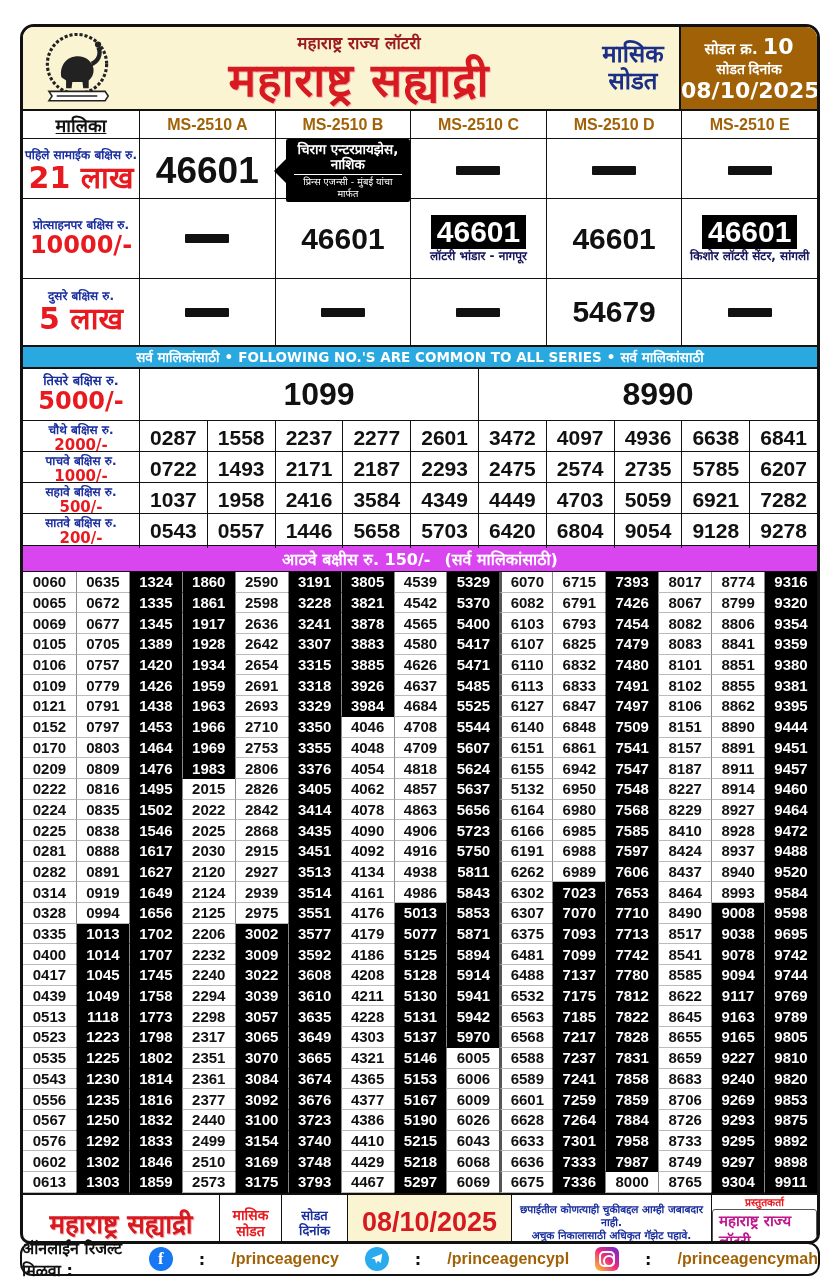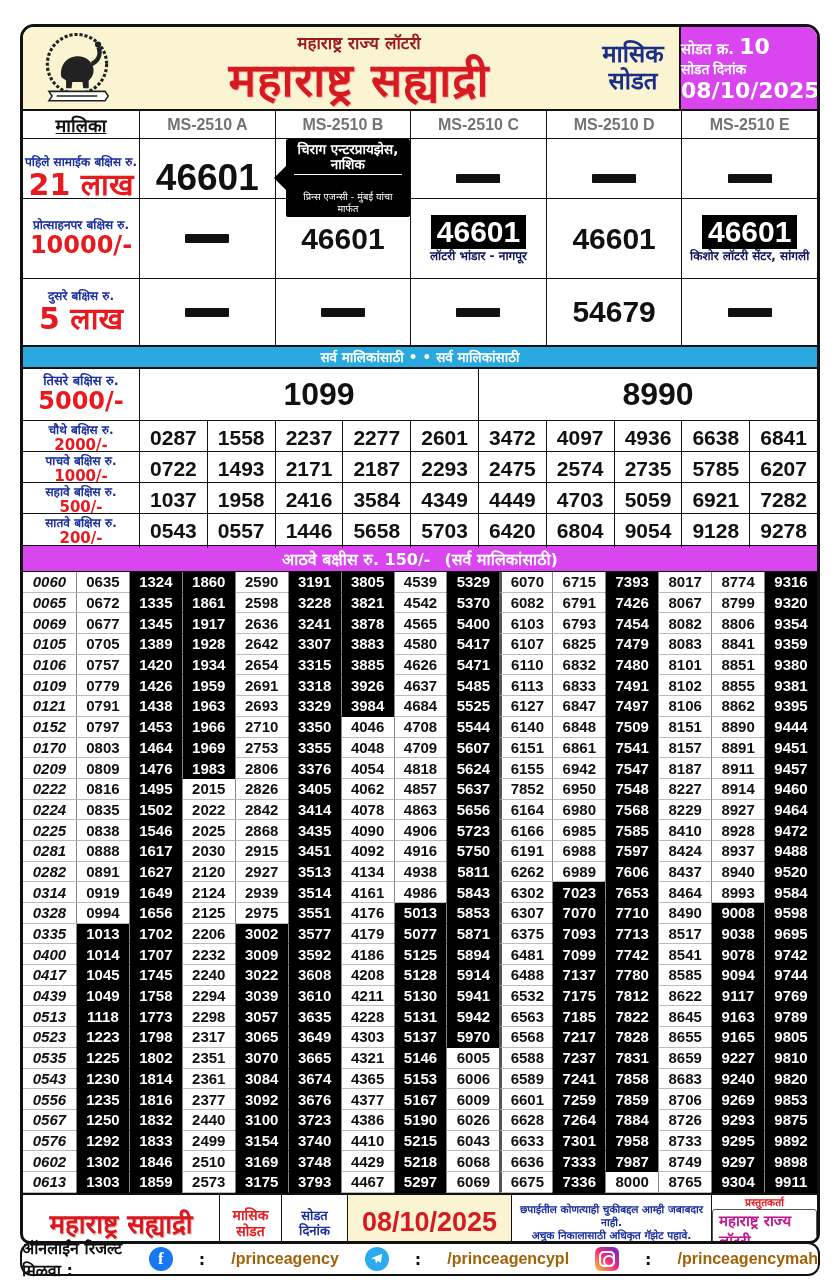--- a/index.html
+++ b/index.html
@@ -11,37 +11,37 @@
 
   
   .header { display:flex; height:84px; background:#faf4d3; border-bottom:2px solid #111; }
   .logo { width:108px; display:flex; align-items:center; justify-content:center; }
   .title-block { flex:1; text-align:center; padding-top:4px; }
   .org-line { font-size:17px; font-weight:bold; color:#9b1b1e; }
   .main-title { font-size:46px; line-height:52px; font-weight:bold; color:#d71920;
                 letter-spacing:1px; text-shadow:1px 1px 0 #f4b3b3; }
   .draw-type { width:92px; display:flex; flex-direction:column; justify-content:center; text-align:center;
                color:#1b2f86; font-weight:bold; font-size:24px; line-height:27px; }
-  .draw-info { width:138px; background:#d946ef; color:#fff; text-align:left;
+  .draw-info { width:138px; background:#a16207; color:#fff; text-align:center;
                display:flex; flex-direction:column; justify-content:center; border-left:2px solid #111; }
   .draw-no-line { font-size:15px; font-weight:bold; }
   .draw-no-line .big-no { font-size:22px; }
   .draw-date-label { font-size:14px; font-weight:bold;font-family:Liberation Serif, serif; }
   .draw-date { font-size:22px; font-weight:bold; }
 
   
   .row6  { display:grid; grid-template-columns:116px repeat(5,1fr); }
   .row11 { display:grid; grid-template-columns:116px repeat(10,1fr); }
   .row3  { display:grid; grid-template-columns:116px 1fr 1fr; }
   .cell  { border-left:1px solid #111; display:flex; align-items:center; justify-content:center; }
   .row6 > .cell:first-child, .row11 > .cell:first-child, .row3 > .cell:first-child { border-left:none; }
   .thin-bottom { border-bottom:1px solid #111; }
 
   .series-row { height:28px; }
-  .series-name { font-size:16px; font-weight:bold; color:#737373; font-family:"Liberation Sans",sans-serif; }
+  .series-name { font-size:16px; font-weight:bold; color:#a16207; font-family:"Liberation Sans",sans-serif; }
   .malika { font-size:18px; font-weight:bold; color:#111; text-decoration:underline; }
 
   .label-cell { flex-direction:column; padding:2px; text-align:center; }
   .plabel { font-size:12px; font-weight:bold; color:#1b2f9e; line-height:14px; }
   .pamount-big { font-size:30px; font-weight:bold; color:#e8191f; line-height:32px; }
   .pamount-mid { font-size:24px; font-weight:bold; color:#e8191f; line-height:27px; }
   .pamount-sm  { font-size:15px; font-weight:bold; color:#e8191f; line-height:16px; }
 
   .prize1-row { height:60px; }
   .incent-row { height:80px; }
@@ -58,35 +58,35 @@
   .inv { background:#000; color:#fff; padding:0 6px; }
   .agent { font-size:12px; font-weight:bold; color:#14145a; line-height:13px; text-align:center; margin-top:1px; }
   .stackcell { flex-direction:column; }
 
   .winbox { position:relative; background:#000; color:#fff; text-align:center; padding:3px 8px 2px;
             border-radius:2px; margin-left:10px; }
   .winbox::before { content:""; position:absolute; left:-12px; top:50%; transform:translateY(-50%);
                     border:12px solid transparent; border-right-color:#000; border-left:0; }
   .win-l1 { font-size:13.5px; font-weight:bold; line-height:15px; }
   .win-l2 { font-size:13.5px; font-weight:bold; line-height:15px; }
-  .win-l3 { font-size:9.5px; line-height:12px; border-top:1px solid #fff; margin-top:2px; padding-top:16px; }
+  .win-l3 { font-size:9.5px; line-height:12px; border-top:1px solid #fff; margin-top:2px; padding-top:1px; }
 
   .banner-blue { height:24px; background:#2aa9e0; color:#fff; display:flex; align-items:center;
                  justify-content:center; gap:5px; font-size:13.5px; font-weight:bold;
                  border-top:2px solid #111; border-bottom:2px solid #111; }
   .banner-red { height:27px; background:#d946ef; color:#fff; display:flex; align-items:center;
                 justify-content:center; gap:14px; font-size:16px; font-weight:bold;
                 border-top:1px solid #111; border-bottom:1px solid #111; }
 
   
   .numgrid { display:grid; grid-template-columns:repeat(15,1fr); grid-auto-rows:20.7px; }
   .gcell { display:flex; align-items:center; justify-content:center;
            font-family:"Liberation Sans",sans-serif; font-weight:bold; font-size:15px; color:#111;
            border-left:1px solid #888; border-bottom:1px solid #bbb; }
-  .gcell.c0 { border-left:none;font-style:italic; }
+  .gcell.c0 { border-left:none; }
   .gcell.mid { border-left:3px solid #555; }
   .gcell.hl { background:#000; color:#fff; border-bottom-color:#000; }
 
   
   .footer { display:grid; grid-template-columns:196px 62px 66px 164px 200px 1fr; height:48px;
             border-top:2px solid #111; }
   .fcell { border-left:1px solid #111; display:flex; flex-direction:column; align-items:center; justify-content:center; }
   .fcell:first-child { border-left:none; }
   .f-title { font-size:26px; font-weight:bold; color:#d71920; text-shadow:1px 1px 0 #f4b3b3; }
   .f-red-sm { font-size:14px; font-weight:bold; color:#e8191f; line-height:16px; }
@@ -225,20 +225,21 @@
           </div><div class="cell stackcell">
             <div class="bignum n30">54679</div>
           </div><div class="cell stackcell">
             <div class="dash"></div>
           </div></div>
     </div>
 
     <div class="banner-blue">
       <span>सर्व मालिकांसाठी</span>
       <span>•</span>
+      <span>FOLLOWING NO.'S ARE COMMON TO ALL SERIES</span>
       <span>•</span>
       <span>सर्व मालिकांसाठी</span>
     </div>
 
     <div class="row3 prize3-row thin-bottom">
       <div class="cell label-cell">
         <div class="plabel" style="font-size:13px">तिसरे बक्षिस रु.</div>
         <div class="pamount-mid">5000/-</div>
       </div>
       <div class="cell">
@@ -552,21 +553,21 @@
         <div class="gcell hl">9457</div>
         <div class="gcell c0">0222</div>
         <div class="gcell">0816</div>
         <div class="gcell hl">1495</div>
         <div class="gcell">2015</div>
         <div class="gcell">2826</div>
         <div class="gcell hl">3405</div>
         <div class="gcell">4062</div>
         <div class="gcell">4857</div>
         <div class="gcell hl">5637</div>
-        <div class="gcell mid">7852</div>
+        <div class="gcell mid">5132</div>
         <div class="gcell">6950</div>
         <div class="gcell hl">7548</div>
         <div class="gcell">8227</div>
         <div class="gcell">8914</div>
         <div class="gcell hl">9460</div>
         <div class="gcell c0">0224</div>
         <div class="gcell">0835</div>
         <div class="gcell hl">1502</div>
         <div class="gcell">2022</div>
         <div class="gcell">2842</div>

